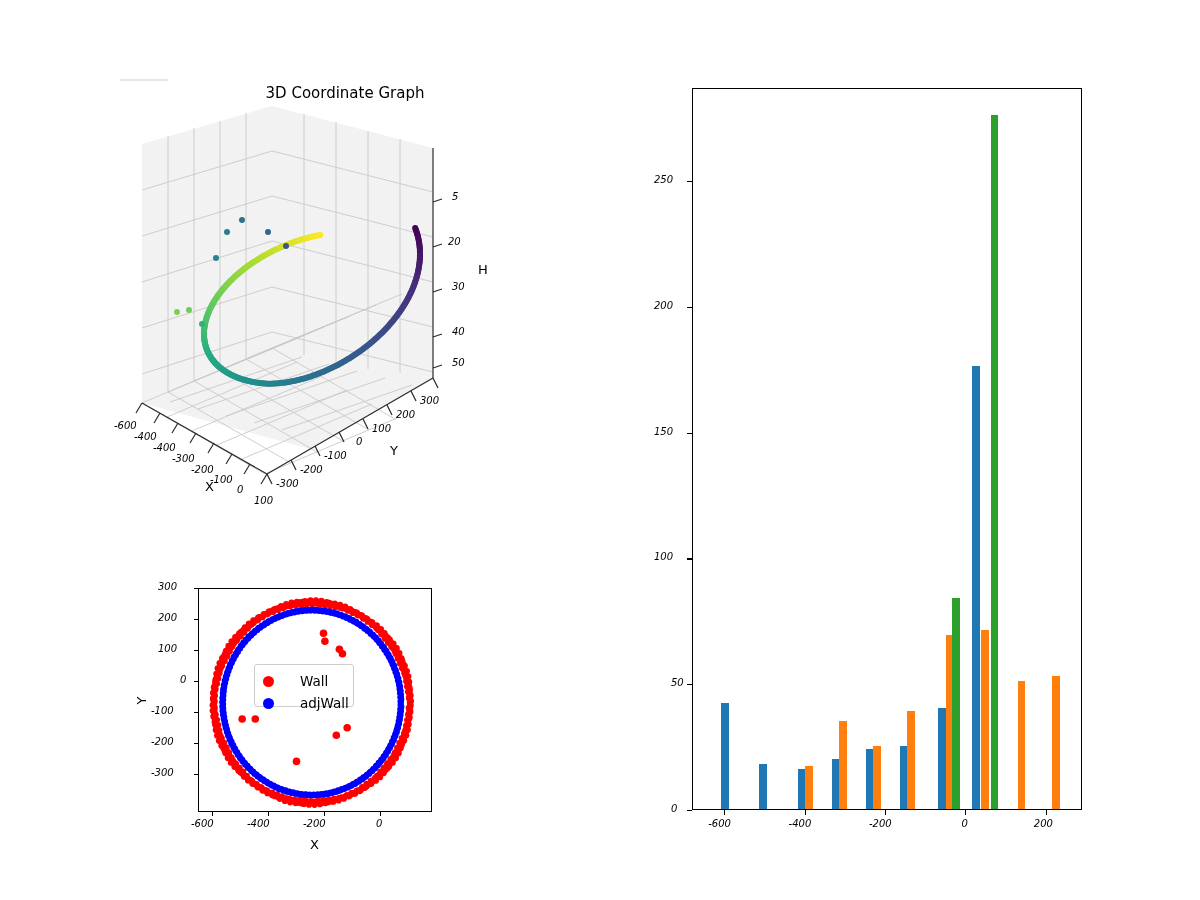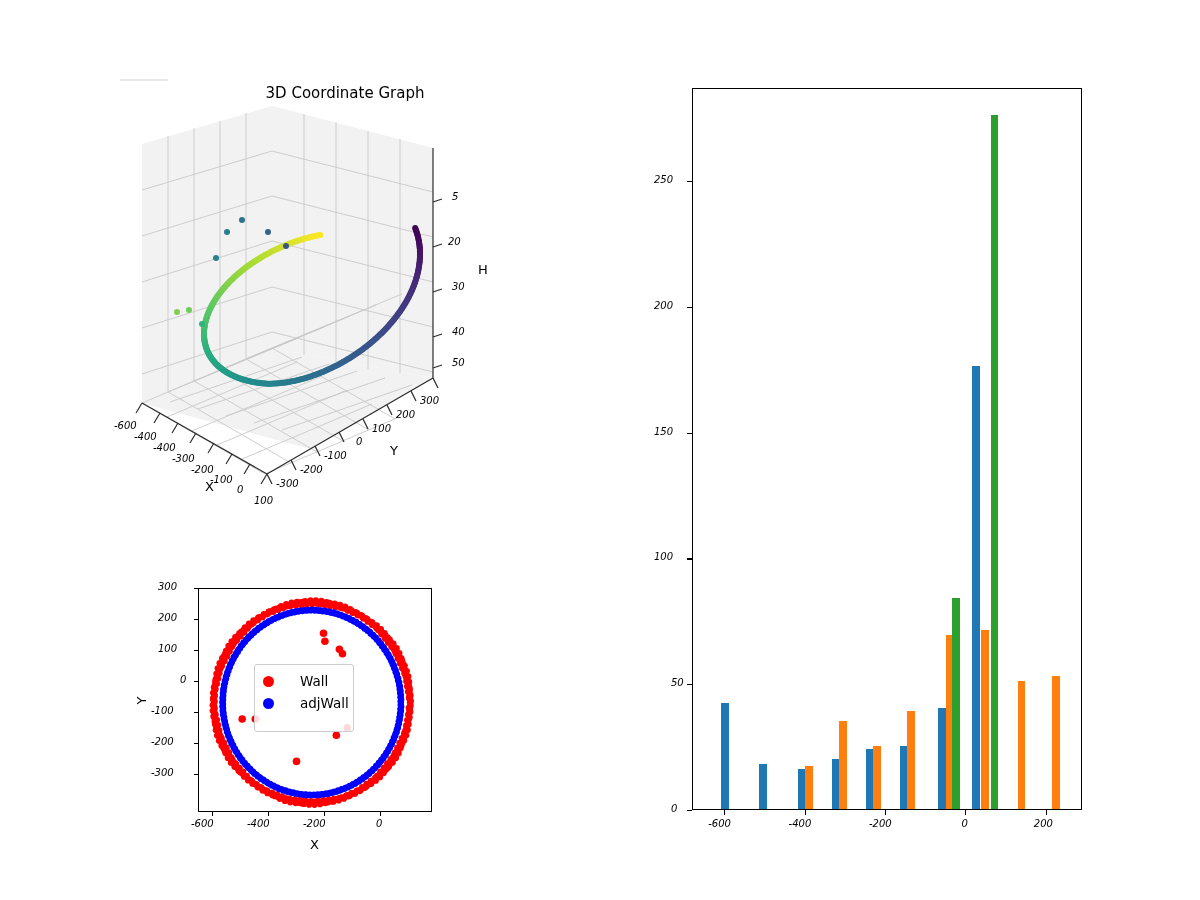--- a/index.html
+++ b/index.html
@@ -1428,21 +1428,21 @@
     <div class="tick-mark" style="left:118px;top:252px;width:1.1px;height:4px;background:#000;"></div>
     <div class="tick-mark" style="left:174px;top:252px;width:1.1px;height:4px;background:#000;"></div>
     <div class="tick-mark" style="left:230px;top:252px;width:1.1px;height:4px;background:#000;"></div>
 
     <div class="tick-lbl" style="left:41px;top:258px;">-600</div>
     <div class="tick-lbl" style="left:97px;top:258px;">-400</div>
     <div class="tick-lbl" style="left:153px;top:258px;">-200</div>
     <div class="tick-lbl" style="left:226px;top:258px;">0</div>
     <div class="axis-name" style="left:160px;top:277px;">X</div>
 
-    <div class="legend-box" style="left:104px;top:104px;width:100px;height:68px;">
+    <div class="legend-box" style="left:104px;top:104px;width:100px;height:43px;">
       <div class="legend-row" style="left:8px;top:8px;">
         <span class="legend-swatch" style="background:#ff0000;"></span>
         <span class="legend-text">Wall</span>
       </div>
       <div class="legend-row" style="left:8px;top:30px;">
         <span class="legend-swatch" style="background:#0000ff;"></span>
         <span class="legend-text">adjWall</span>
       </div>
     </div>
   </div>

